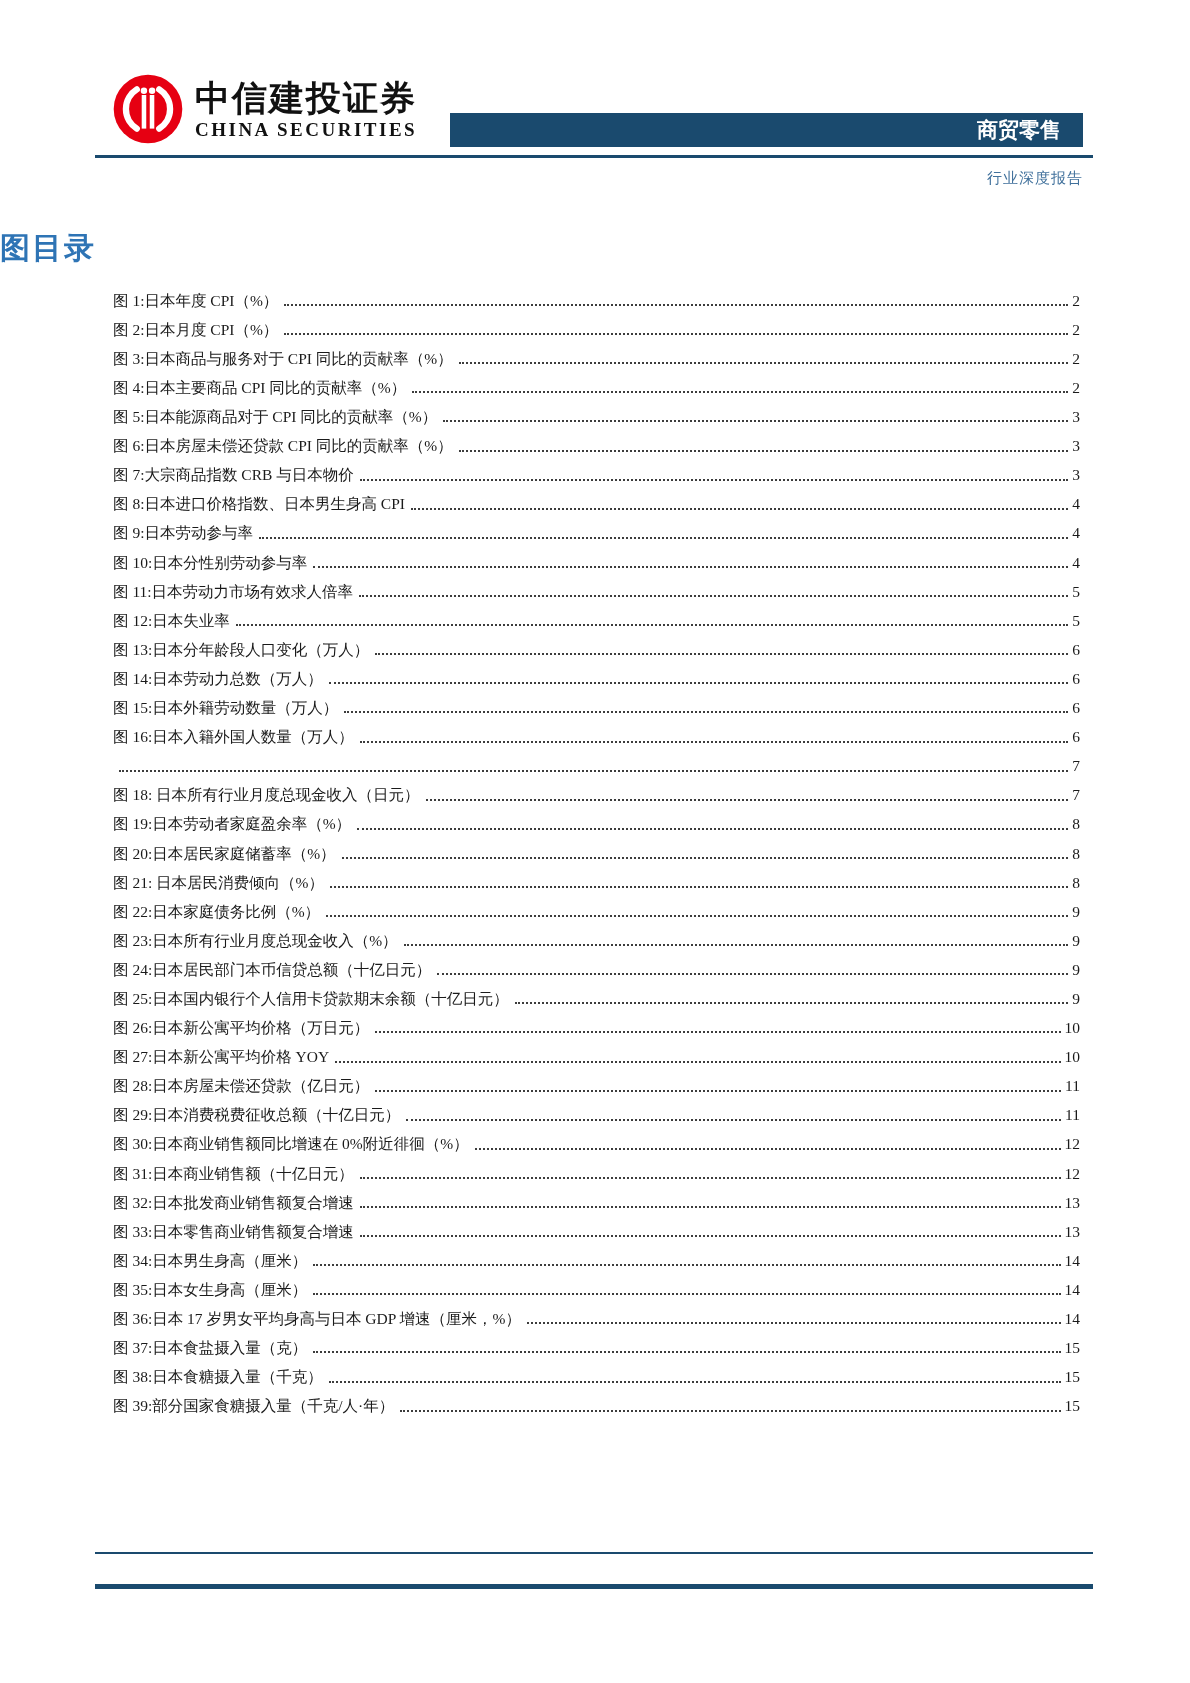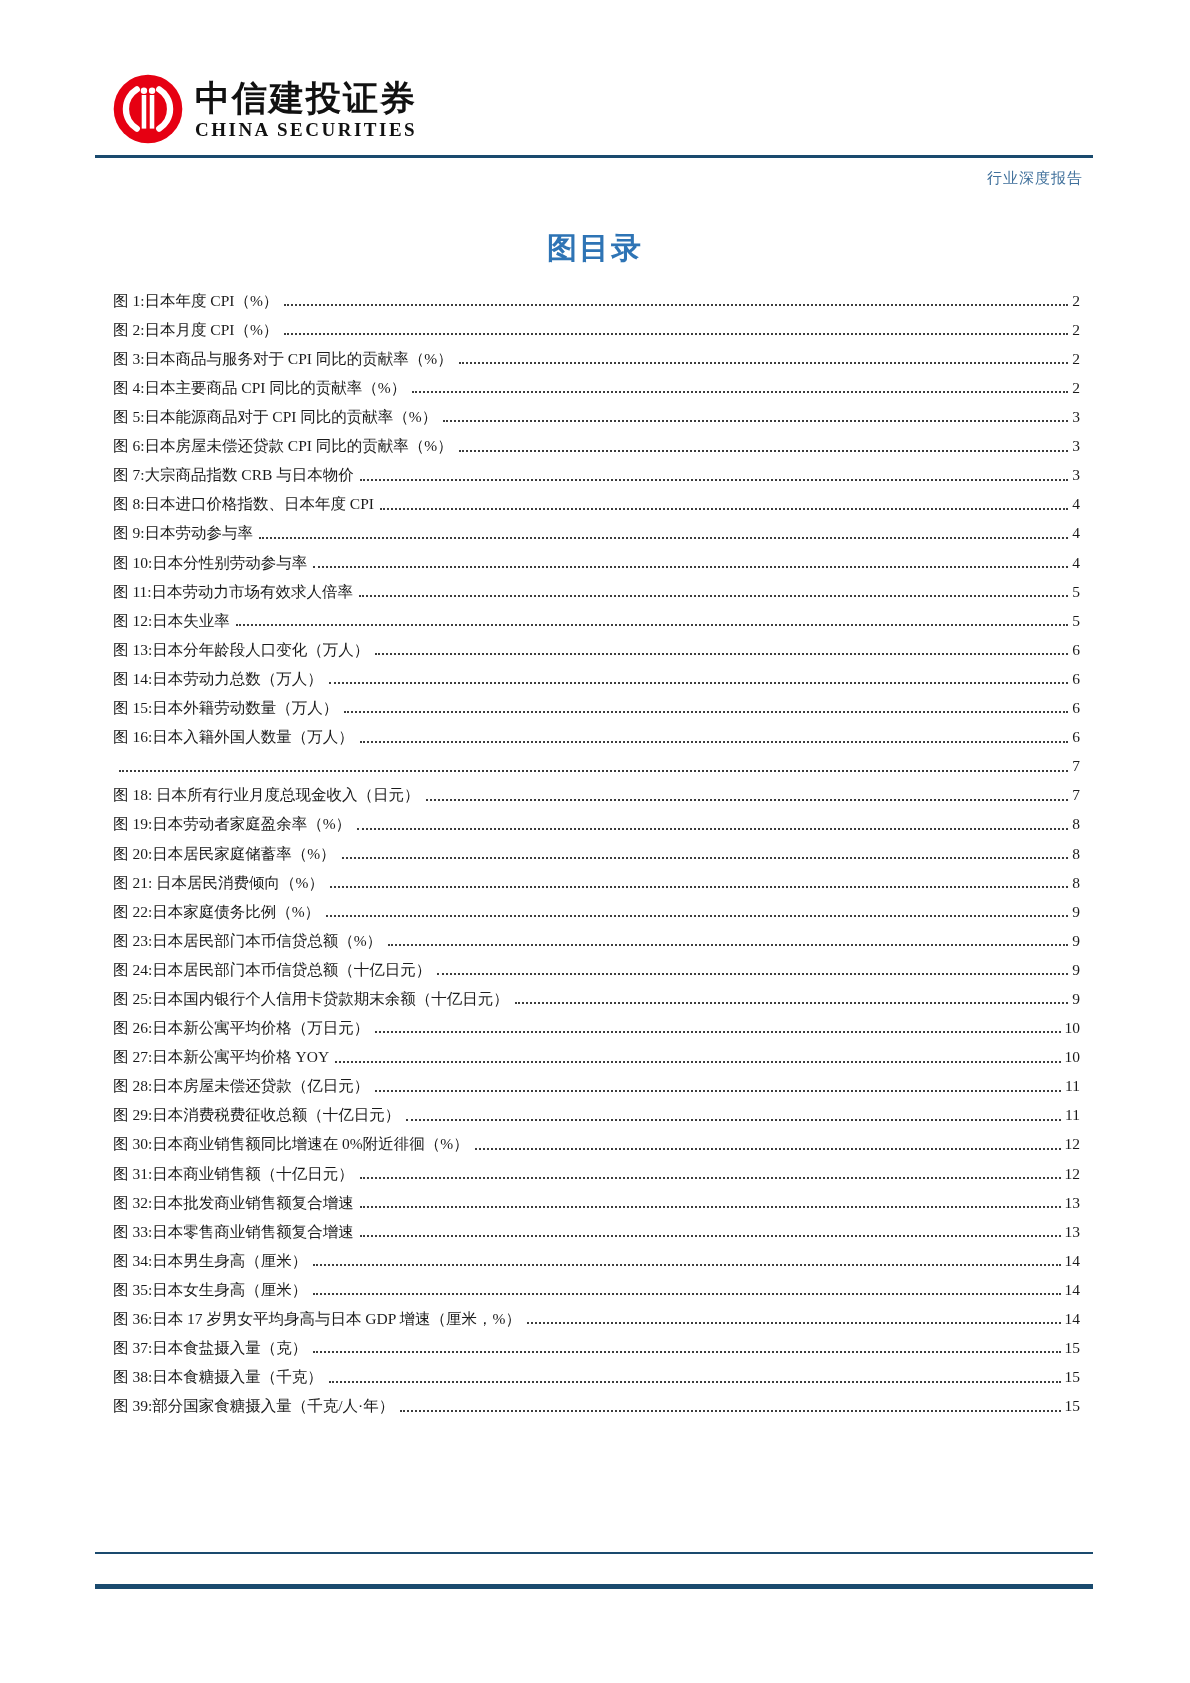--- a/index.html
+++ b/index.html
@@ -39,21 +39,20 @@
     position:absolute;left:95px;top:155px;width:998px;height:3px;background:#1A4A6E;
   }
   .report-type{
     position:absolute;right:107px;top:169px;
     font-size:15px;color:#41719C;letter-spacing:1px;
   }
 
   
   .doc-title{
     position:absolute;top:228px;left:0;width:100%;
-    text-align:center;
     font-family:"Liberation Sans","DejaVu Sans",sans-serif;
     font-weight:bold;font-size:30px;color:#2E74B5;letter-spacing:2px;
   }
 
   
   .toc{
     position:absolute;left:113px;top:281px;width:967px;
   }
   .toc-row{
     display:flex;align-items:flex-end;
@@ -95,20 +94,23 @@
         <rect x="52.5" y="30" width="6.5" height="48" fill="#ffffff"></rect>
         <circle cx="44.2" cy="24" r="4.6" fill="#ffffff"></circle>
         <circle cx="55.8" cy="24" r="4.6" fill="#ffffff"></circle>
       </svg>
       <div class="brand-text">
         <div class="brand-cn">中信建投证券</div>
         <div class="brand-en">CHINA SECURITIES</div>
       </div>
     </div>
 
+    <div class="category-bar">
+      <span class="category-bar-label">商贸零售</span>
+    </div>
 
     <div class="header-rule"></div>
 
     <div class="report-type">行业深度报告</div>
   </div>
 
   <div class="doc-title">图目录</div>
 
   <div class="toc">
   <div class="toc-row">
@@ -147,21 +149,21 @@
     <span class="toc-page">3</span>
   </div>
 
   <div class="toc-row">
     <span class="toc-label">图 7:大宗商品指数 CRB 与日本物价</span>
     <span class="toc-leader"></span>
     <span class="toc-page">3</span>
   </div>
 
   <div class="toc-row">
-    <span class="toc-label">图 8:日本进口价格指数、日本年度 CPI</span>
+    <span class="toc-label">图 8:日本进口价格指数、日本男生身高 CPI</span>
     <span class="toc-leader"></span>
     <span class="toc-page">4</span>
   </div>
 
   <div class="toc-row">
     <span class="toc-label">图 9:日本劳动参与率</span>
     <span class="toc-leader"></span>
     <span class="toc-page">4</span>
   </div>
 
@@ -236,21 +238,21 @@
     <span class="toc-page">8</span>
   </div>
 
   <div class="toc-row">
     <span class="toc-label">图 22:日本家庭债务比例（%）</span>
     <span class="toc-leader"></span>
     <span class="toc-page">9</span>
   </div>
 
   <div class="toc-row">
-    <span class="toc-label">图 23:日本居民部门本币信贷总额（%）</span>
+    <span class="toc-label">图 23:日本所有行业月度总现金收入（%）</span>
     <span class="toc-leader"></span>
     <span class="toc-page">9</span>
   </div>
 
   <div class="toc-row">
     <span class="toc-label">图 24:日本居民部门本币信贷总额（十亿日元）</span>
     <span class="toc-leader"></span>
     <span class="toc-page">9</span>
   </div>
 

